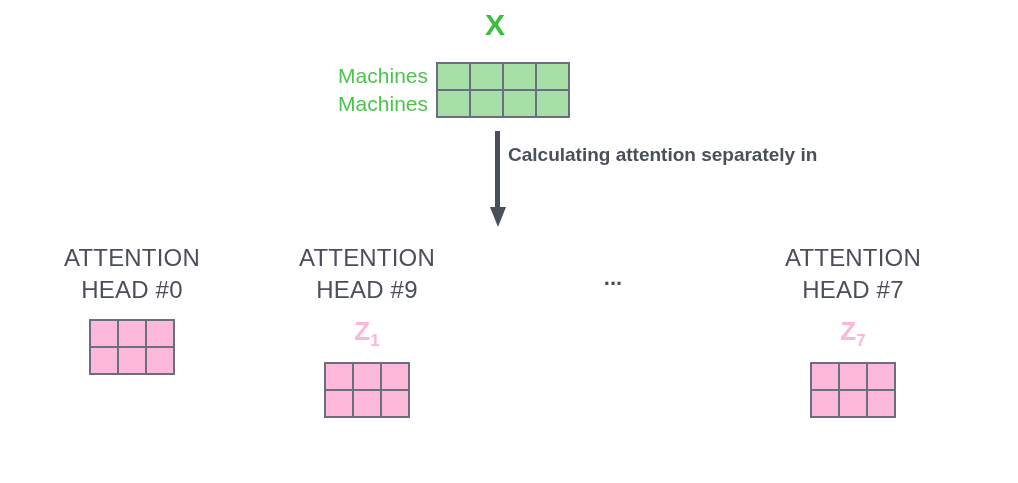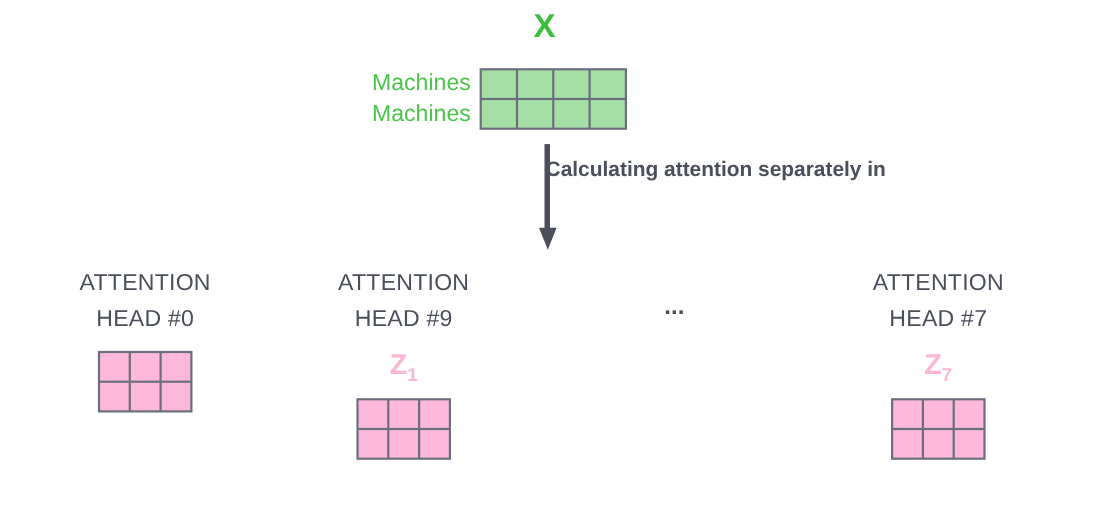--- a/index.html
+++ b/index.html
@@ -98,39 +98,39 @@
     left: 1px;
     top: 76px;
     width: 0;
     height: 0;
     border-left: 8px solid transparent;
     border-right: 8px solid transparent;
     border-top: 20px solid #4a4f5a;
   }
   #caption {
     position: absolute;
-    left: 496px;
+    left: 508px;
     top: 140px;
     width: 400px;
     font-size: 19px;
     font-weight: 600;
     line-height: 30px;
     color: #4a4f5a;
   }
   #caption div { display: block; }
 
   
   .head {
     position: absolute;
     top: 242px;
     width: 180px;
     text-align: center;
   }
   .head-title {
-    font-size: 21px;
+    font-size: 24px;
     line-height: 32px;
     color: #4a4f5a;
     letter-spacing: 0.2px;
   }
   .head-title div { display: block; }
   .z-label {
     margin-top: 12px;
     font-size: 26px;
     font-weight: bold;
     color: #fcb6d6;

